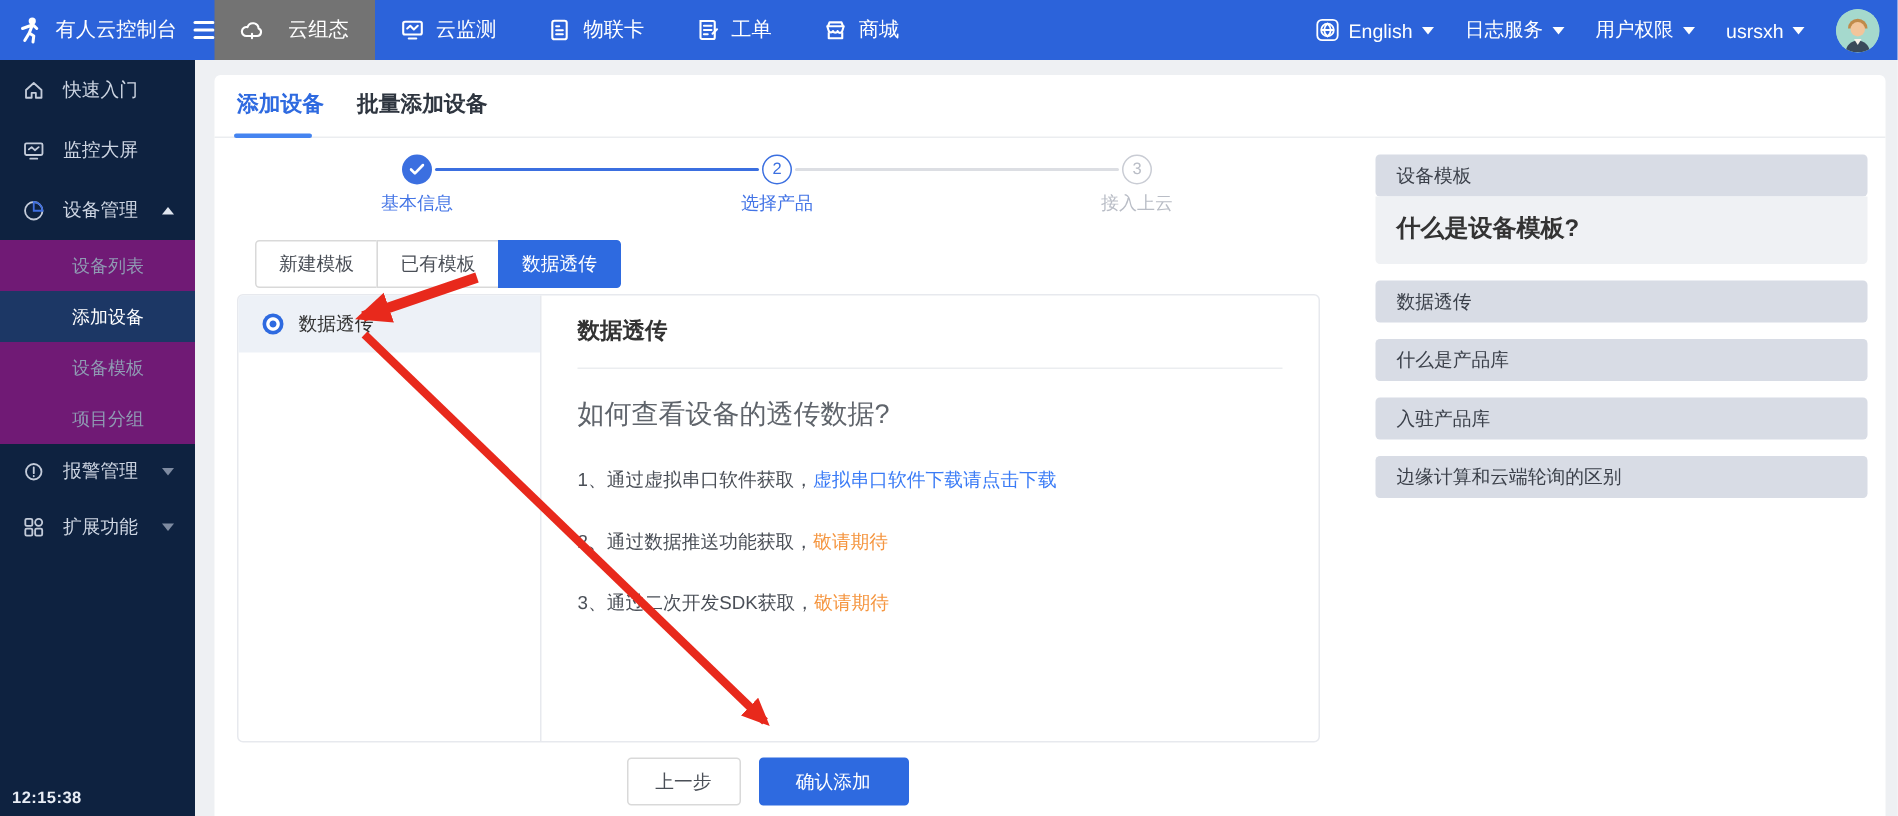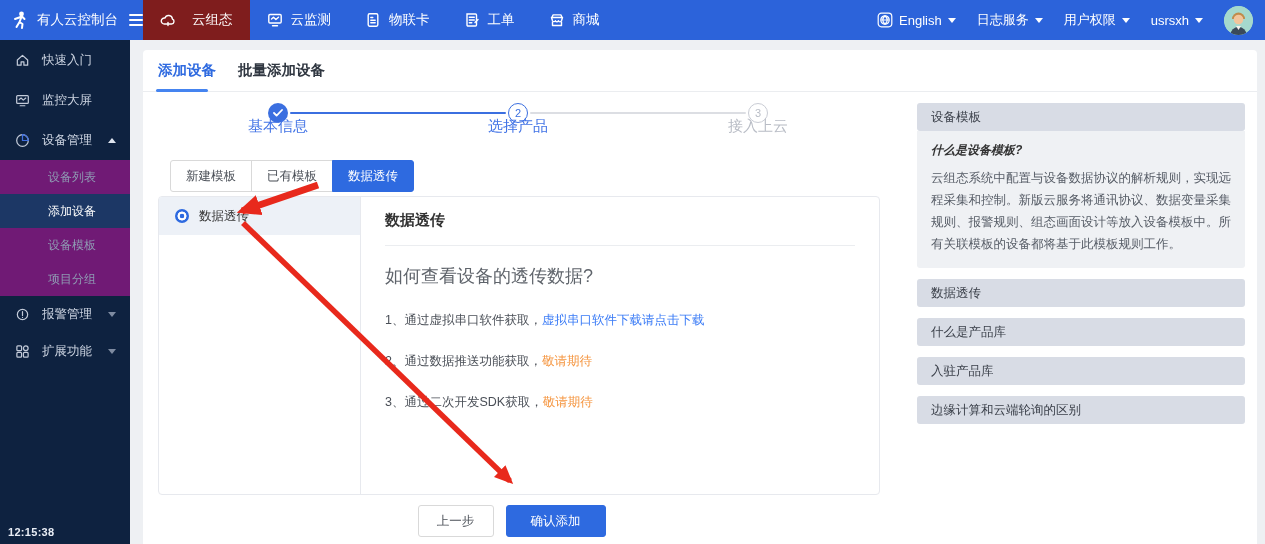--- a/index.html
+++ b/index.html
@@ -8,21 +8,21 @@
 
   
   #topnav { position:absolute; left:0; top:0; width:1265px; height:40px;
     background:#2c63da; display:flex; align-items:center; color:#fff; z-index:10; }
   .logo-area { display:flex; align-items:center; width:143px; padding-left:10px; gap:7px; flex:none; }
   .logo-title { font-size:13.5px; white-space:nowrap; }
   .burger { width:16px; height:12px; display:flex; flex-direction:column; justify-content:space-between; margin-left:4px; cursor:pointer; }
   .burger i { display:block; height:2px; background:#fff; border-radius:1px; }
   .nav-items { display:flex; height:40px; }
   .nav-item { display:flex; align-items:center; gap:8px; padding:0 17px; font-size:13.5px; cursor:pointer; }
-  .nav-item.active { background:#7f1d1d;gap:16px; }
+  .nav-item.active { background:#737373;gap:16px; }
   .nav-right { margin-left:auto; display:flex; align-items:center; gap:21px; padding-right:12px; font-size:13px; }
   .nav-drop { display:flex; align-items:center; gap:6px; cursor:pointer; }
   .caret-down { width:0; height:0; border-left:4.5px solid transparent; border-right:4.5px solid transparent; border-top:5px solid #fff; }
   .avatar { width:29px; height:29px; border-radius:50%; overflow:hidden; background:#a5d9cd; flex:none; cursor:pointer; }
 
   
   #sidebar { position:absolute; left:0; top:40px; width:130px; height:504px; background:#0e2240; z-index:9; }
   .side-item { height:40px; display:flex; align-items:center; gap:12px; padding:0 14px; color:#cdd5e2; font-size:12.5px; cursor:pointer; }
   .side-item .sicon { width:16px; height:16px; flex:none; display:flex; align-items:center; justify-content:center; }
   .side-arrow { margin-left:auto; }
@@ -42,21 +42,21 @@
   .tab.active { color:#2e6ae0; }
   .tab.active::after { content:""; position:absolute; left:-2px; right:8px; bottom:0; height:3px; background:#4584f0; border-radius:2px; }
 
   
   .stepper { position:absolute; left:0; top:48px; width:760px; height:46px; }
   .step-line { position:absolute; top:14px; height:2px; border-radius:1px; }
   .step-circle { position:absolute; top:5px; width:20px; height:20px; border-radius:50%; display:flex; align-items:center; justify-content:center; font-size:11px; }
   .step-circle.done { background:#3b6fe0; }
   .step-circle.current { background:#fff; border:1.5px solid #3b6fe0; color:#3b6fe0; }
   .step-circle.pending { background:#fff; border:1.5px solid #c9ccd4; color:#b9bdc6; }
-  .step-label { position:absolute; top:19px; width:120px; text-align:center; font-size:15px;font-family:Liberation Mono, monospace; }
+  .step-label { position:absolute; top:29px; width:120px; text-align:center; font-size:12px;font-family:Liberation Mono, monospace; }
   .step-label.blue { color:#4374e6; }
   .step-label.gray { color:#b9bdc6; }
 
   
   .btn-group { position:absolute; left:15px; top:110px; display:flex;margin-left:12px; }
   .tpl-btn { width:82px; height:32px; background:#fff; border:1px solid #d9d9d9; color:#4a4f57; font-size:12.5px; display:flex; align-items:center; justify-content:center; cursor:pointer; }
   .tpl-btn + .tpl-btn { margin-left:-1px; }
   .tpl-btn:first-child { border-radius:3px 0 0 3px; }
   .tpl-btn:last-child { border-radius:0 3px 3px 0; }
   .tpl-btn.active { background:#2e6ae0; border-color:#2e6ae0; color:#fff; z-index:2; }
@@ -79,21 +79,21 @@
   
   .footer-btns { position:absolute; left:0; top:455px; width:737px; display:flex; justify-content:center; gap:12px; }
   .btn { height:32px; border-radius:3px; font-size:12.5px; display:flex; align-items:center; justify-content:center; cursor:pointer; }
   .btn-plain { width:76px; background:#fff; border:1px solid #d9d9d9; color:#4a4f57; }
   .btn-primary { width:100px; background:#2e6ae0; border:1px solid #2e6ae0; color:#fff; }
 
   
   .help { position:absolute; left:774px; top:53px; width:328px; }
   .acc-header { height:28px; line-height:28px; background:#d8dce5; border-radius:3px; padding:0 14px; font-size:12.5px; color:#3b404a; cursor:pointer; }
   .acc-body { background:#eff1f4; padding:11px 14px 13px; border-radius:0 0 3px 3px; }
-  .acc-q { font-size:12px; font-weight:bold; color:#333;font-style:italic; }
+  .acc-q { font-size:16px; font-weight:bold; color:#333; }
   .acc-p { margin-top:8px; font-size:12.5px; color:#565c66; line-height:22px; text-align:justify; }
   .acc-item { margin-top:11px; }
 
   
   #arrows { position:absolute; left:0; top:0; width:1265px; height:544px; z-index:50; pointer-events:none; }
 
   svg.icon { display:block; }
 </style>
 </head>
 <body>
@@ -310,21 +310,20 @@
 
   <div class="footer-btns">
     <div class="btn btn-plain">上一步</div>
     <div class="btn btn-primary">确认添加</div>
   </div>
 
   <div class="help">
     <div class="acc-header">设备模板</div>
     <div class="acc-body">
       <div class="acc-q">什么是设备模板?</div>
-      <div class="acc-p">云组态系统中配置与设备数据协议的解析规则，实现远程采集和控制。新版云服务将通讯协议、数据变量采集规则、报警规则、组态画面设计等放入设备模板中。所有关联模板的设备都将基于此模板规则工作。</div>
     </div>
     <div class="acc-header acc-item">数据透传</div>
     <div class="acc-header acc-item">什么是产品库</div>
     <div class="acc-header acc-item">入驻产品库</div>
     <div class="acc-header acc-item">边缘计算和云端轮询的区别</div>
   </div>
 </div>
 
 <svg id="arrows" viewBox="0 0 1265 544">
   <defs>

